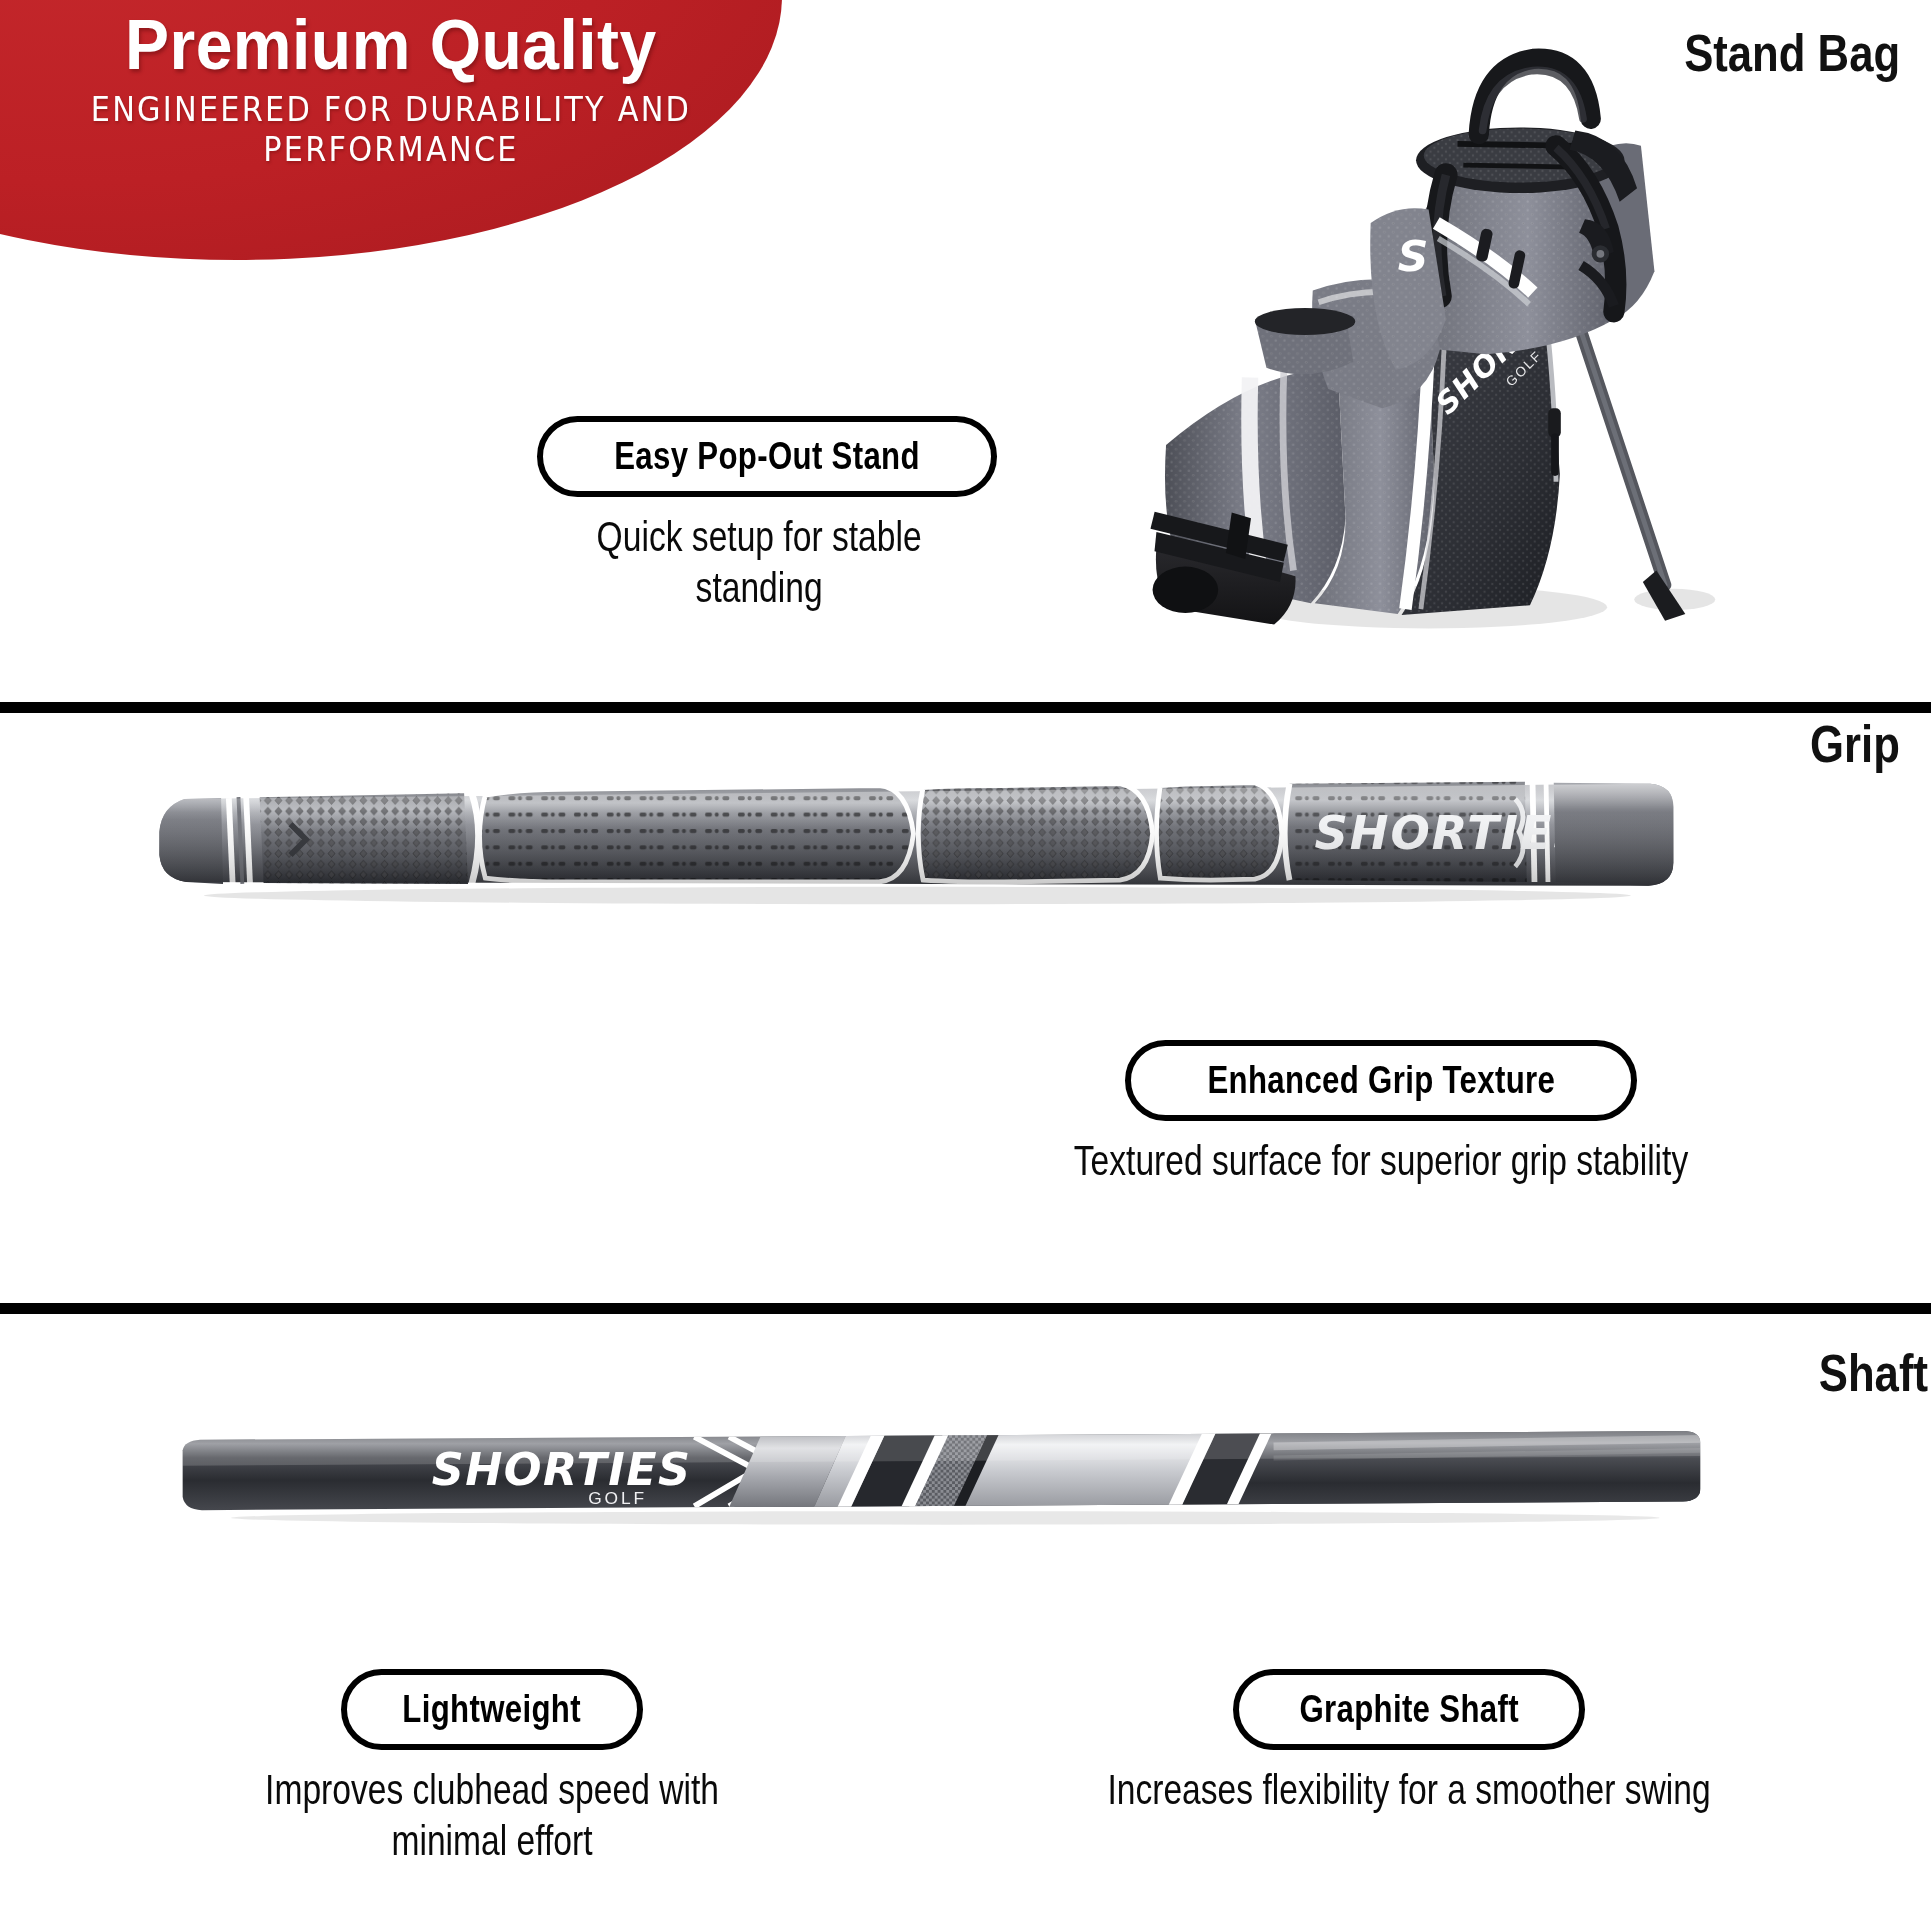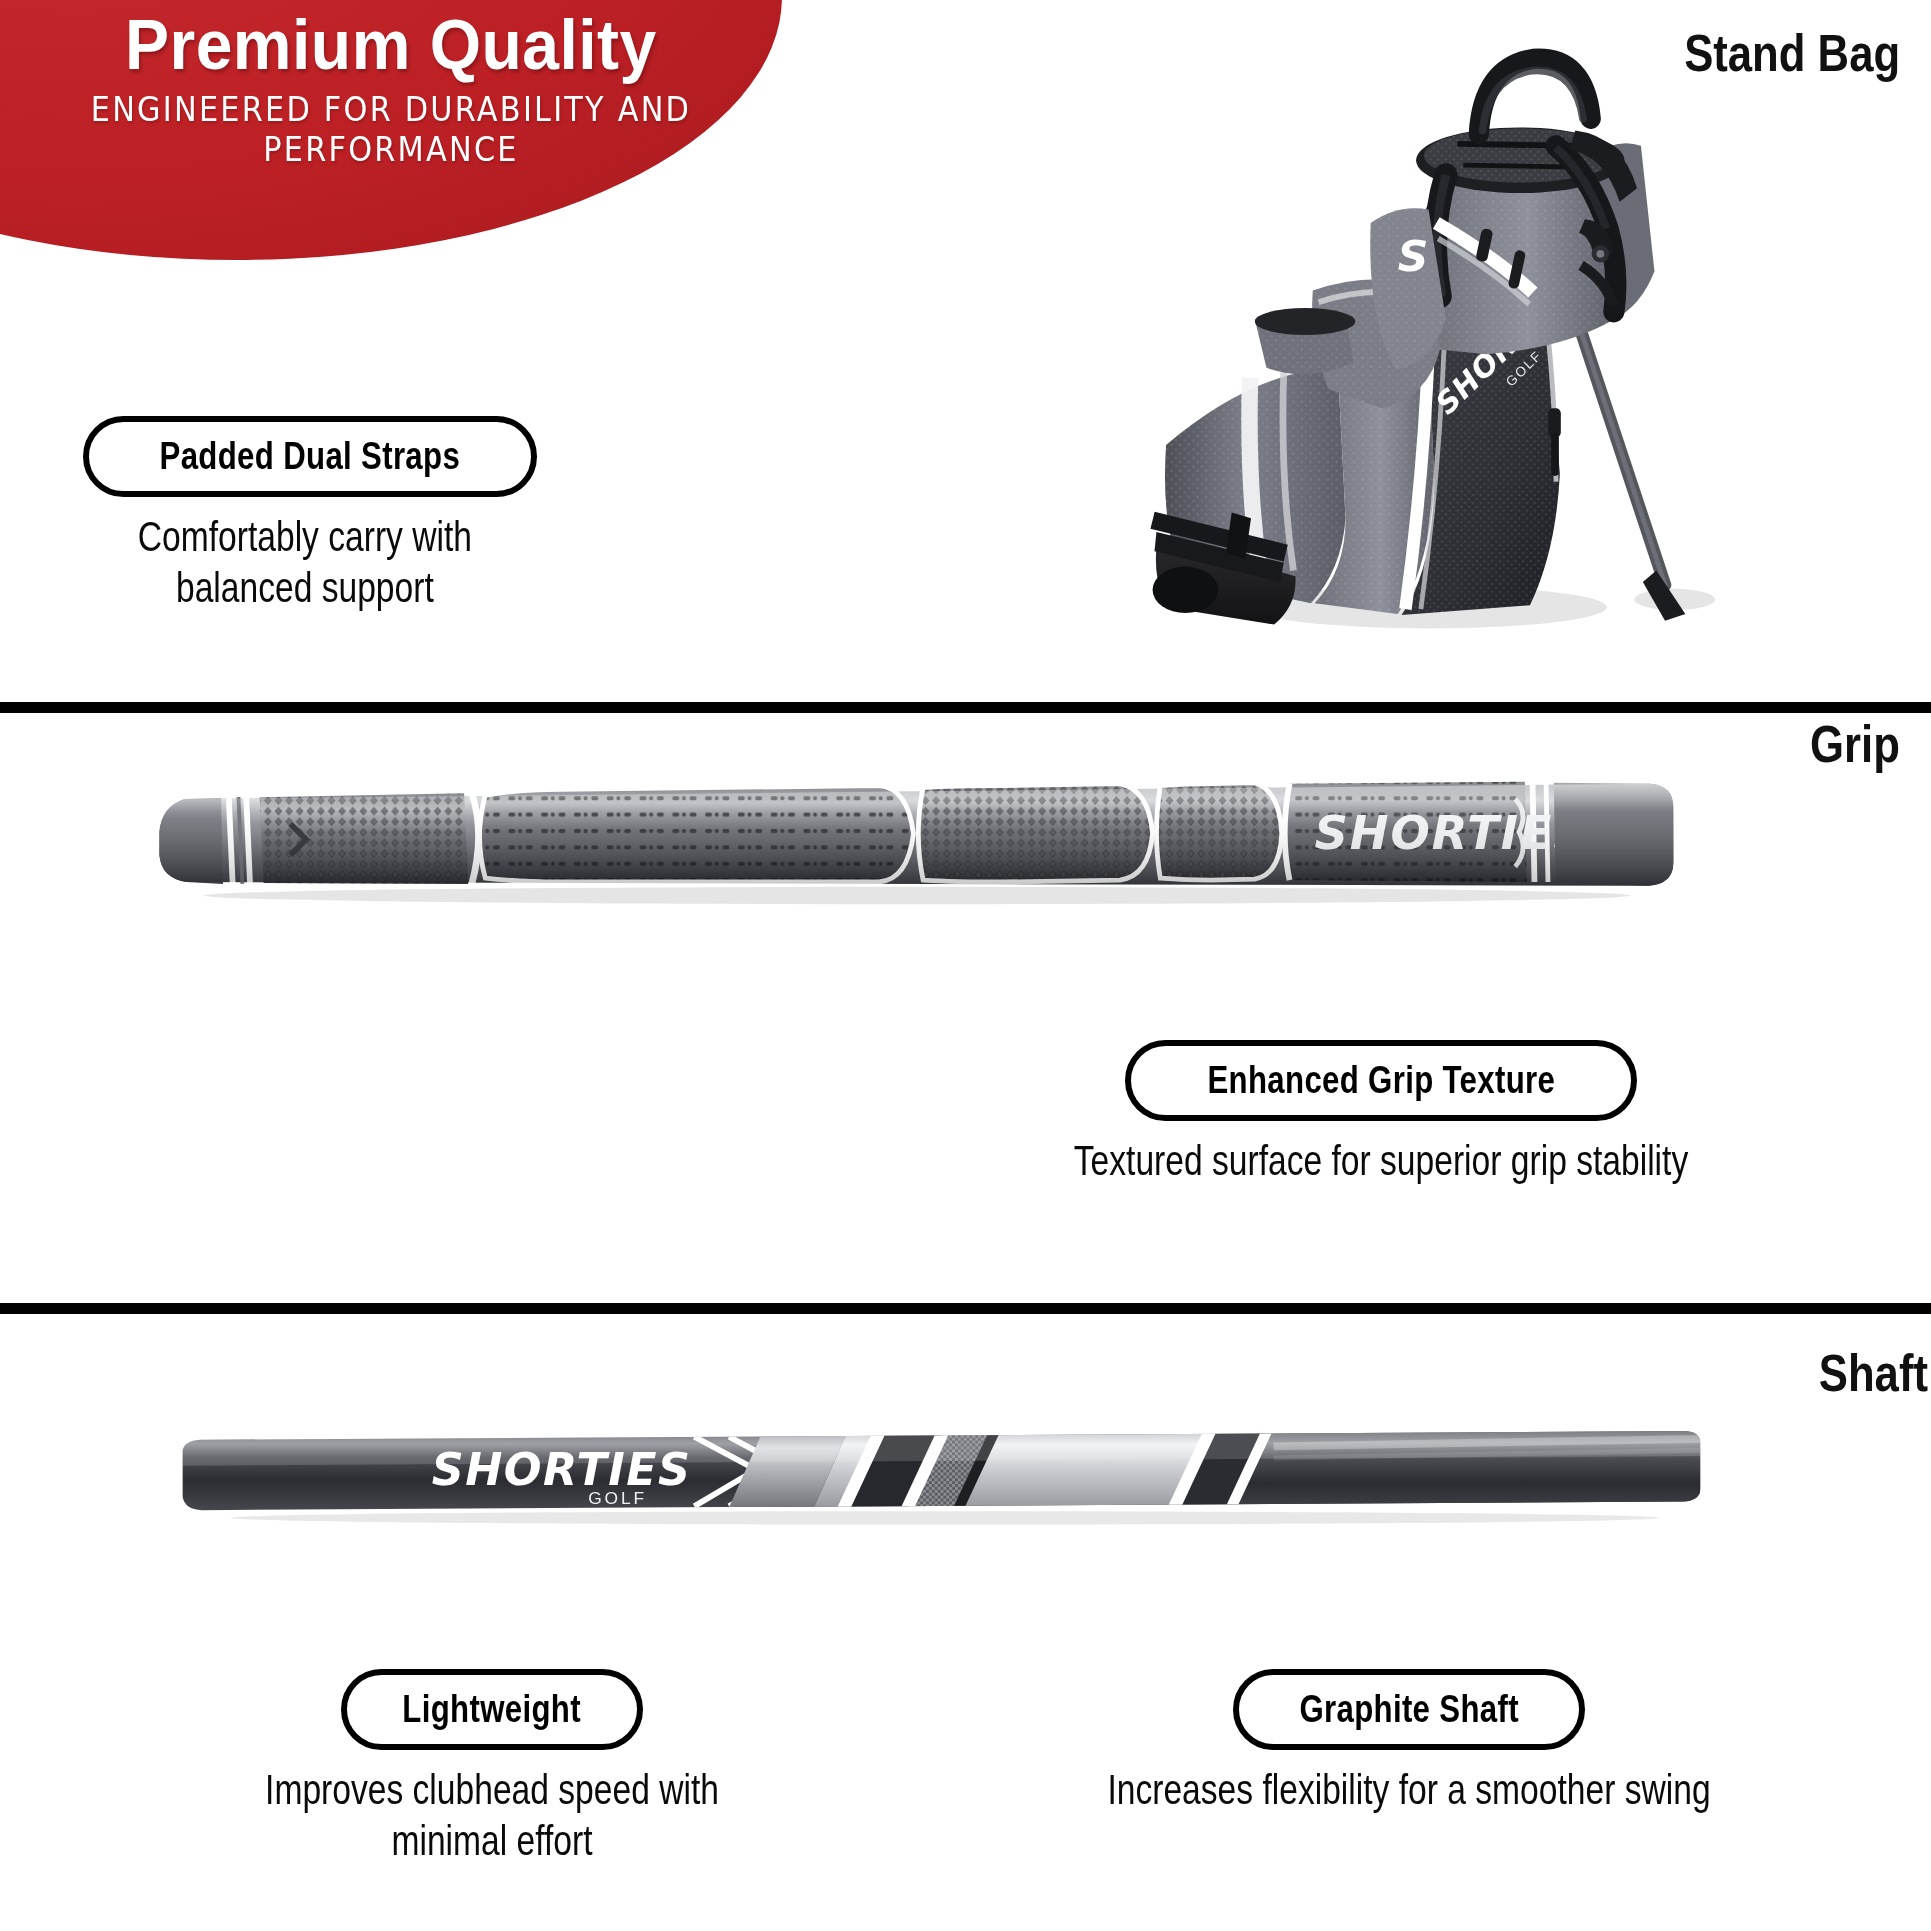--- a/index.html
+++ b/index.html
@@ -238,28 +238,28 @@
 
       <path d="M18 536 Q14 586 40 600 L140 616 Q164 596 162 566 L36 530 Z" fill="url(#gBlack)"></path>
       <ellipse cx="48" cy="580" rx="34" ry="24" fill="#0f1012"></ellipse>
       <path d="M18 520 L150 552 L146 572 L16 540 Z" fill="#18191c"></path>
 
       <path d="M14 508 Q80 524 152 542" stroke="#17181b" stroke-width="18" fill="none"></path>
       <path d="M96 500 L116 506 L110 548 L90 542 Z" fill="#111214"></path>
     </svg>
   </div>
 
-  <div class="feature" style="left:83px;top:410px;width:444px;">
+
+  <div class="feature" style="left:537px;top:410px;width:444px;">
     <div class="pill">
-      <span class="pill-label">Padded Dual Straps</span>
+      <span class="pill-label">Easy Pop-Out Stand</span>
     </div>
-    <div class="feature-desc">Comfortably carry with
-balanced support</div>
-  </div>
-
+    <div class="feature-desc">Quick setup for stable
+standing</div>
+  </div>
 </div>
 
 <div class="divider" style="top:702px;"></div>
 
 <div class="section" style="top:685px;height:591px;">
 
   <div class="section-heading" style="top:29px;">Grip</div>
 
   <div class="grip-wrap" style="top:89px;">
     <svg class="prod-svg" viewBox="0 0 1590 140" xmlns="http://www.w3.org/2000/svg">

